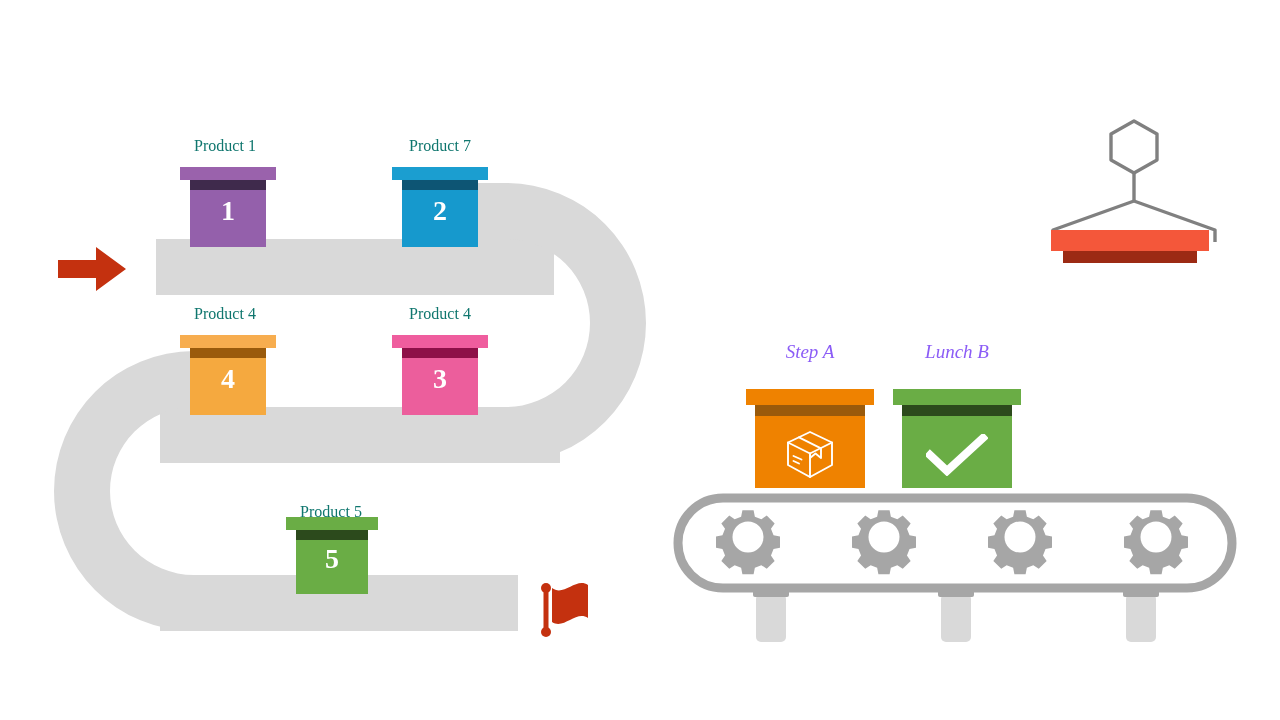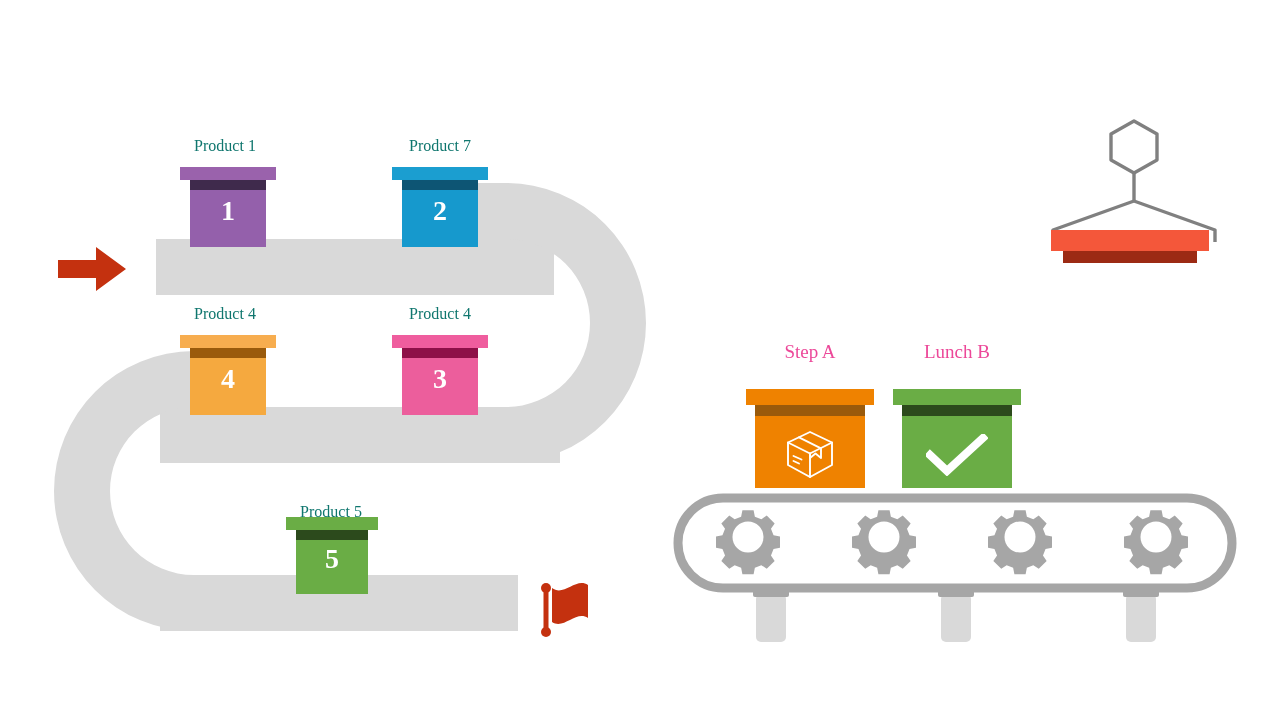--- a/index.html
+++ b/index.html
@@ -72,23 +72,24 @@
     left: 0; right: 0;
     text-align: center;
     color: #ffffff;
     font-size: 24px;
     white-space: nowrap;
   }
 
   .step-label {
     position: absolute;
     text-align: center;
-    color: #ec4899;
+    color: #8b5cf6;
     font-size: 19px;
     white-space: nowrap;
+    font-style: italic;
   }
 </style>
 </head>
 <body>
 
 <div id="slide">
 
 
   <svg class="belt-svg" width="1280" height="720">
 

